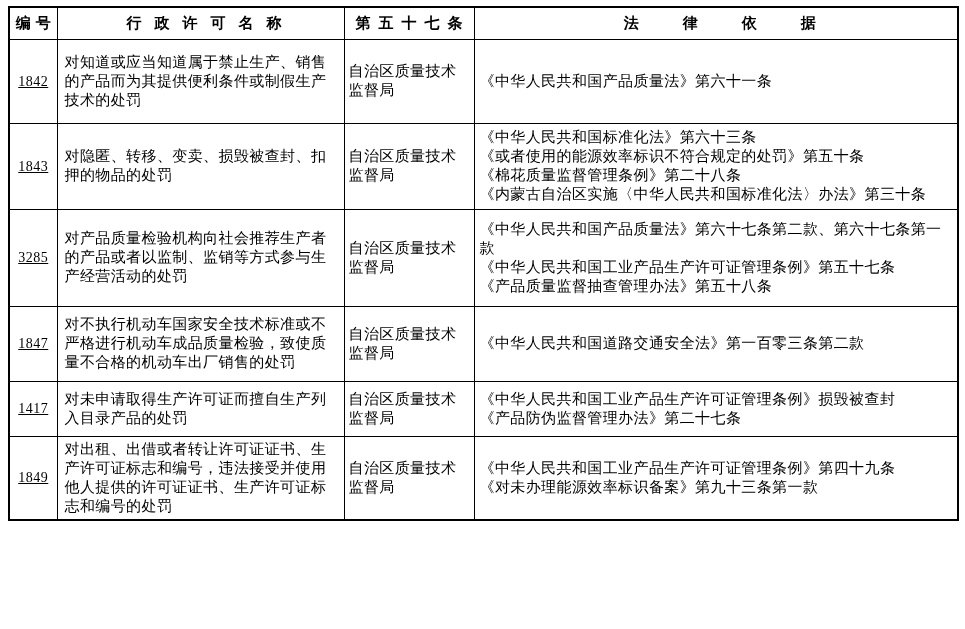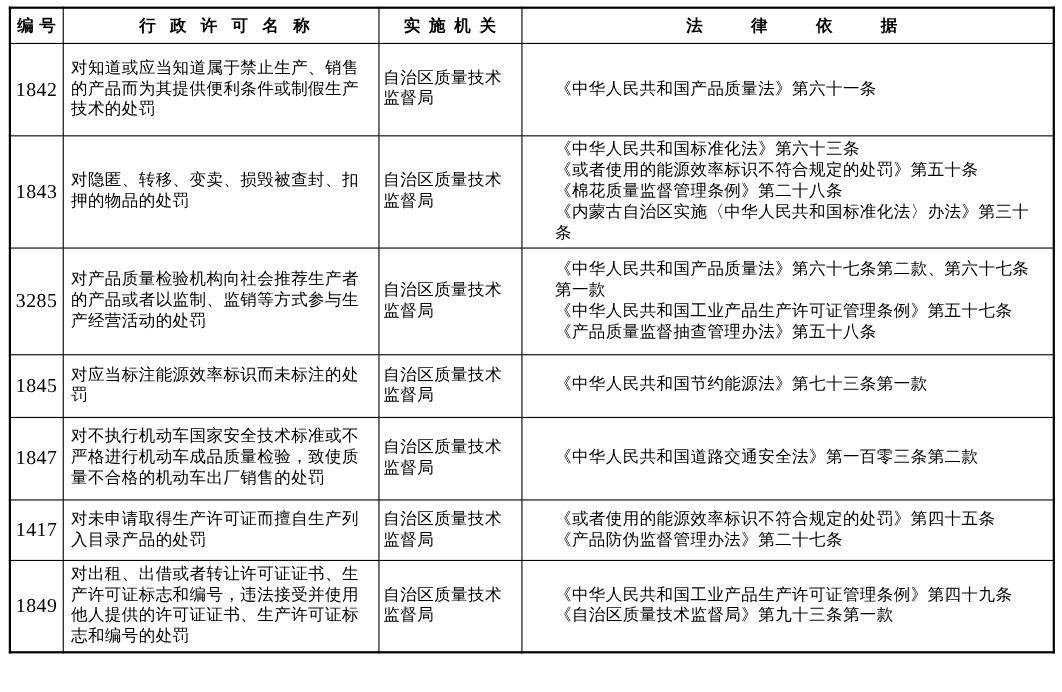--- a/index.html
+++ b/index.html
@@ -36,44 +36,45 @@
   .th-name  { letter-spacing: 13px; padding-left: 20px; }
   .th-agency{ letter-spacing: 8px;  padding-left: 8px; }
   .th-legal { letter-spacing: 44px; padding-left: 52px; }
   td {
     font-size: 15px;
     line-height: 19px;
     letter-spacing: 0.4px;
   }
   td.c-id {
     text-align: center;
-    font-size: 18px;
+    font-size: 14px;
     letter-spacing: 0.5px;
+    text-decoration: underline;
   }
   td.c-name  { padding: 3px 4px 3px 7px; margin-top: 37px; }
   td.c-agency{ padding: 3px 4px; }
   td.c-legal { padding: 3px 6px 3px 5px; }
-  .legal-line { display: block; margin-left: 25px; }
+  .legal-line { display: block; }
 </style>
 </head>
 <body>
 
 <div class="sheet">
   <table class="permits">
     <colgroup>
       <col style="width:48px">
       <col style="width:287px">
       <col style="width:130px">
       <col style="width:484px">
     </colgroup>
     <thead>
       <tr style="height:32px">
         <th class="th-id">编号</th>
         <th class="th-name">行政许可名称</th>
-        <th class="th-agency">实施机关</th>
+        <th class="th-agency">第五十七条</th>
         <th class="th-legal">法律依据</th>
       </tr>
     </thead>
     <tbody>
       <tr style="height:84px">
         <td class="c-id">1842</td>
         <td class="c-name">对知道或应当知道属于禁止生产、销售的产品而为其提供便利条件或制假生产技术的处罚</td>
         <td class="c-agency">自治区质量技术监督局</td>
         <td class="c-legal">
           <span class="legal-line">《中华人民共和国产品质量法》第六十一条</span>
@@ -93,49 +94,41 @@
       <tr style="height:97px">
         <td class="c-id">3285</td>
         <td class="c-name">对产品质量检验机构向社会推荐生产者的产品或者以监制、监销等方式参与生产经营活动的处罚</td>
         <td class="c-agency">自治区质量技术监督局</td>
         <td class="c-legal">
           <span class="legal-line">《中华人民共和国产品质量法》第六十七条第二款、第六十七条第一款</span>
           <span class="legal-line">《中华人民共和国工业产品生产许可证管理条例》第五十七条</span>
           <span class="legal-line">《产品质量监督抽查管理办法》第五十八条</span>
         </td>
       </tr>
-      <tr style="height:57px">
-        <td class="c-id">1845</td>
-        <td class="c-name">对应当标注能源效率标识而未标注的处罚</td>
-        <td class="c-agency">自治区质量技术监督局</td>
-        <td class="c-legal">
-          <span class="legal-line">《中华人民共和国节约能源法》第七十三条第一款</span>
-        </td>
-      </tr>
       <tr style="height:75px">
         <td class="c-id">1847</td>
         <td class="c-name">对不执行机动车国家安全技术标准或不严格进行机动车成品质量检验，致使质量不合格的机动车出厂销售的处罚</td>
         <td class="c-agency">自治区质量技术监督局</td>
         <td class="c-legal">
           <span class="legal-line">《中华人民共和国道路交通安全法》第一百零三条第二款</span>
         </td>
       </tr>
       <tr style="height:55px">
         <td class="c-id">1417</td>
         <td class="c-name">对未申请取得生产许可证而擅自生产列入目录产品的处罚</td>
         <td class="c-agency">自治区质量技术监督局</td>
         <td class="c-legal">
-          <span class="legal-line">《或者使用的能源效率标识不符合规定的处罚》第四十五条</span>
+          <span class="legal-line">《中华人民共和国工业产品生产许可证管理条例》损毁被查封</span>
           <span class="legal-line">《产品防伪监督管理办法》第二十七条</span>
         </td>
       </tr>
       <tr style="height:79px">
         <td class="c-id">1849</td>
         <td class="c-name">对出租、出借或者转让许可证证书、生产许可证标志和编号，违法接受并使用他人提供的许可证证书、生产许可证标志和编号的处罚</td>
         <td class="c-agency">自治区质量技术监督局</td>
         <td class="c-legal">
           <span class="legal-line">《中华人民共和国工业产品生产许可证管理条例》第四十九条</span>
-          <span class="legal-line">《自治区质量技术监督局》第九十三条第一款</span>
+          <span class="legal-line">《对未办理能源效率标识备案》第九十三条第一款</span>
         </td>
       </tr>
     </tbody>
   </table>
 </div>
 
 </body></html>

